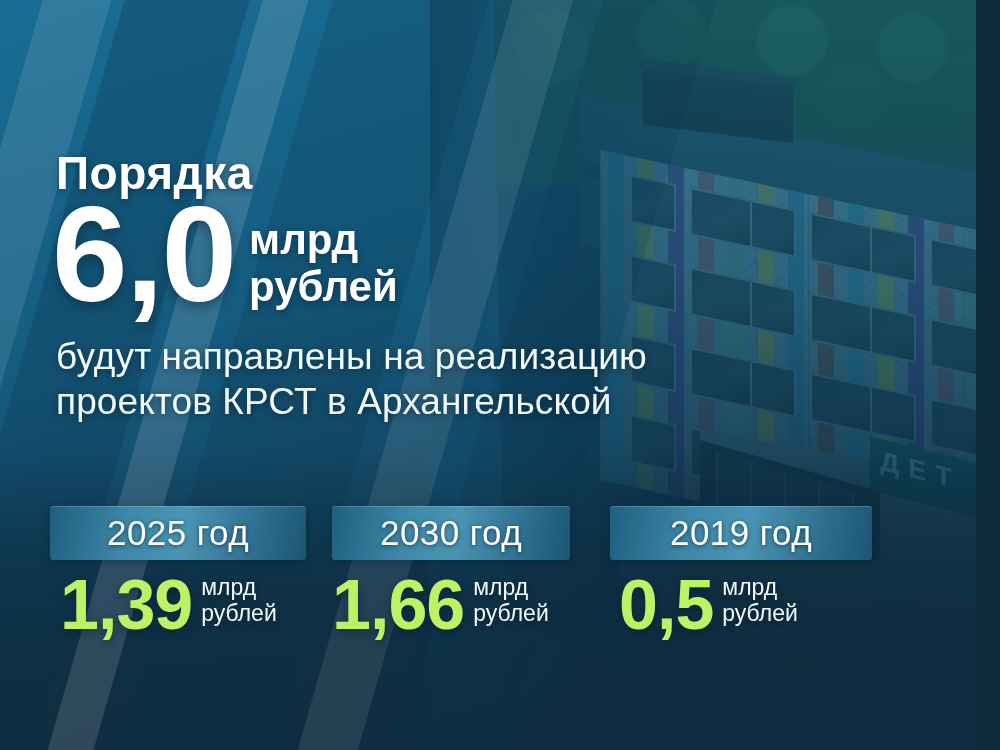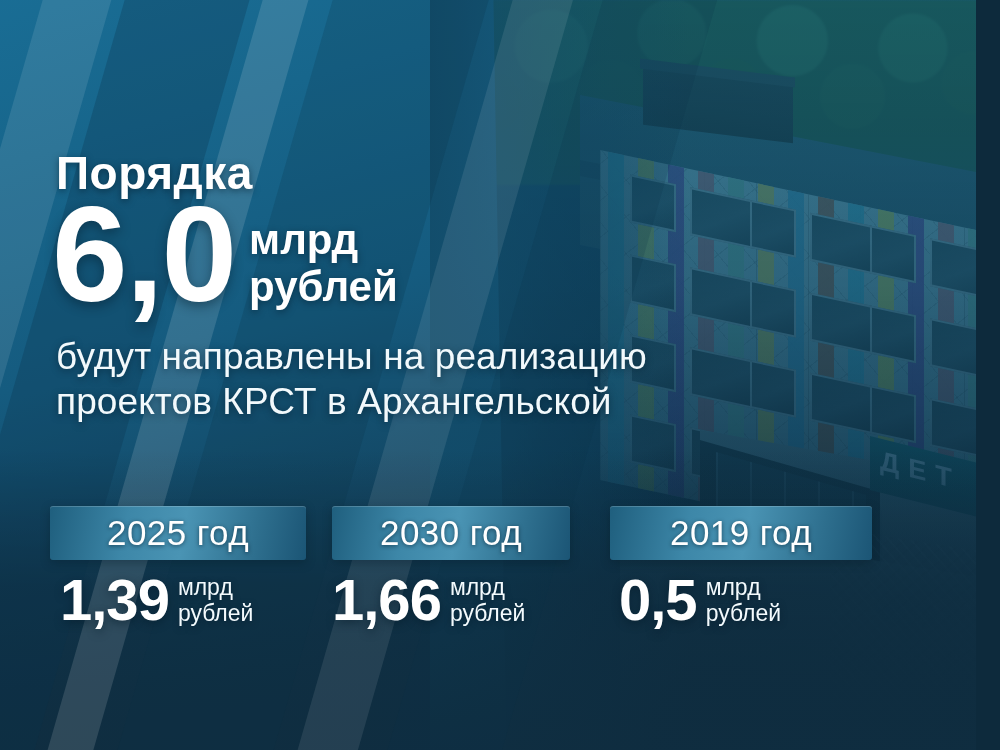--- a/index.html
+++ b/index.html
@@ -211,21 +211,21 @@
     box-shadow:inset 0 1px 0 rgba(255,255,255,.18), 0 3px 10px rgba(5,25,38,.35);
   }
   .year-pill span{
     font-size:35px;font-weight:normal;color:#ffffff;letter-spacing:.4px;
     text-shadow:0 1px 4px rgba(4,24,38,.6);
   }
   .year-value{
     position:absolute;top:66px;display:flex;align-items:flex-start;
   }
   .year-num{
-    font-size:58px;font-weight:bold;color:#ffffff;line-height:.95;
+    font-size:70px;font-weight:bold;color:#bef264;line-height:.95;
     letter-spacing:-1px;
     text-shadow:0 3px 9px rgba(4,24,38,.5);
   }
   .year-unit{
     margin-left:9px;margin-top:2px;
     font-size:23px;font-weight:normal;color:#f3fafd;line-height:1.14;
     text-shadow:0 2px 6px rgba(4,24,38,.55);
   }
 </style>
 </head>

